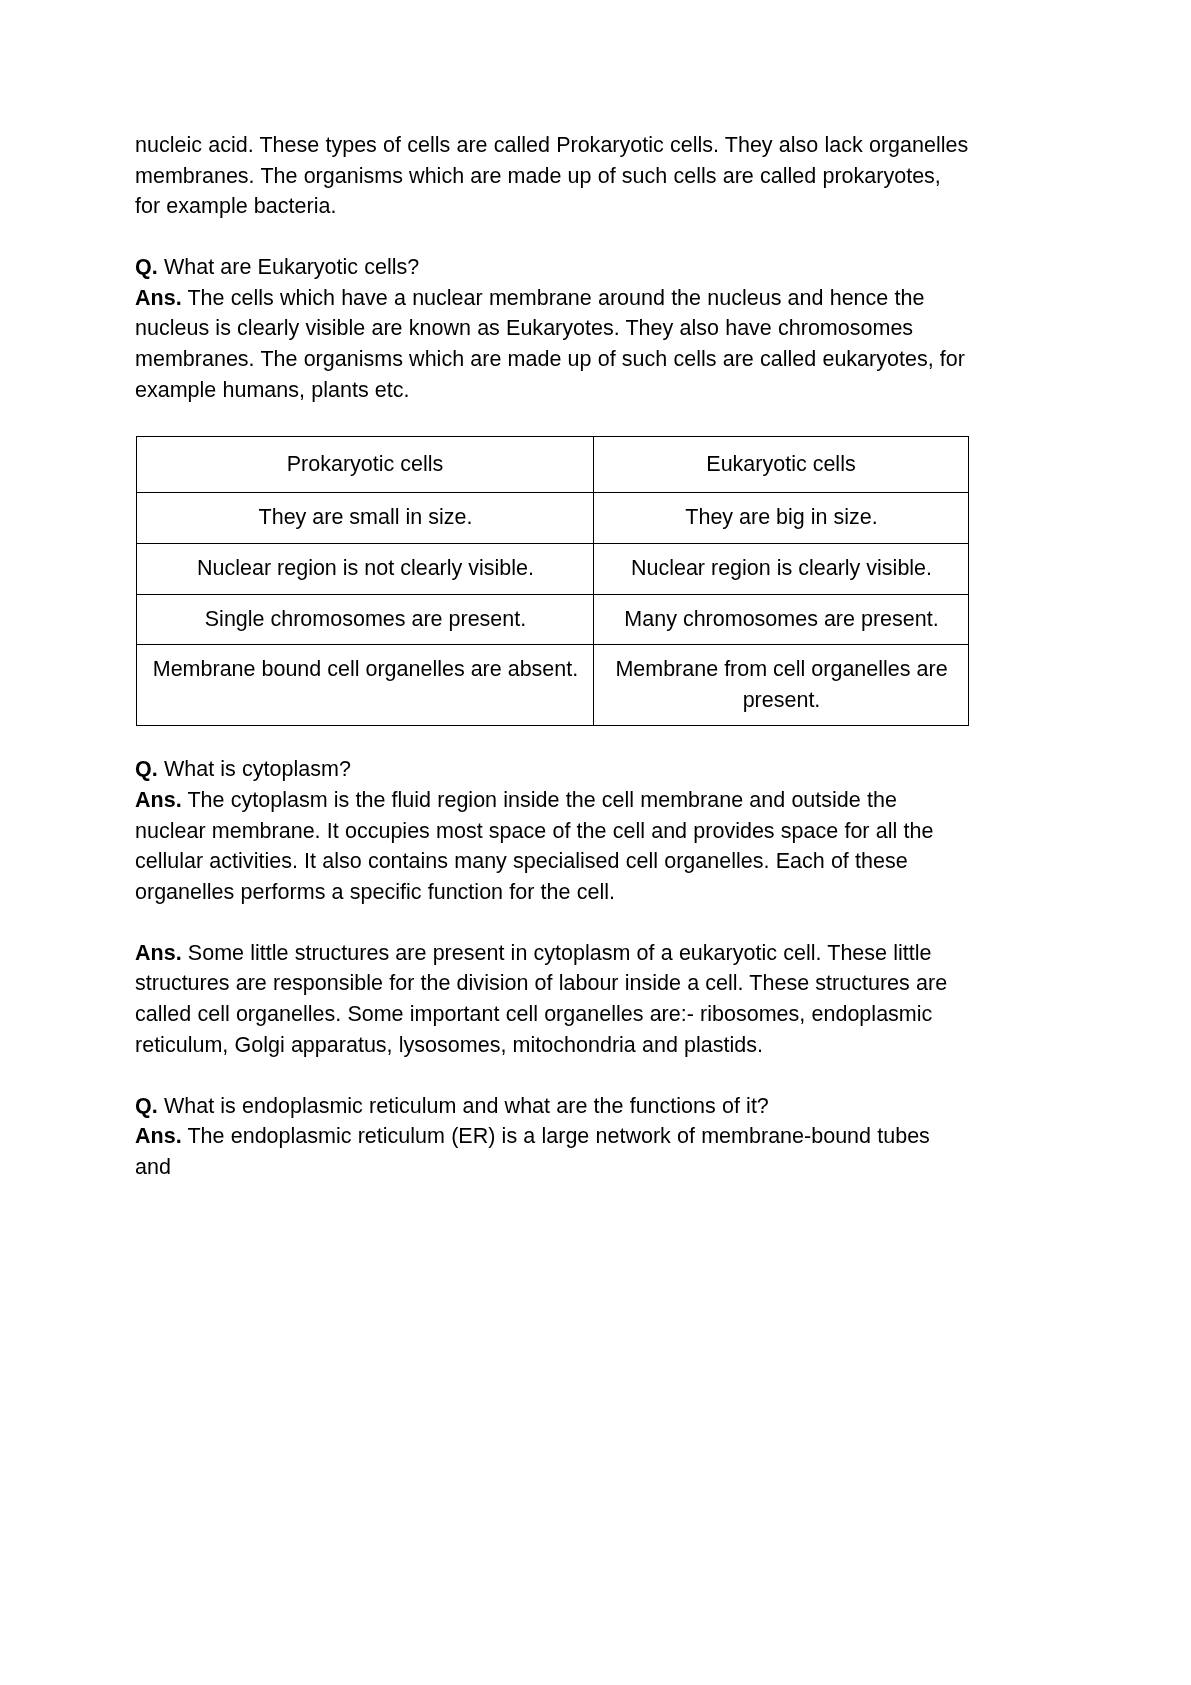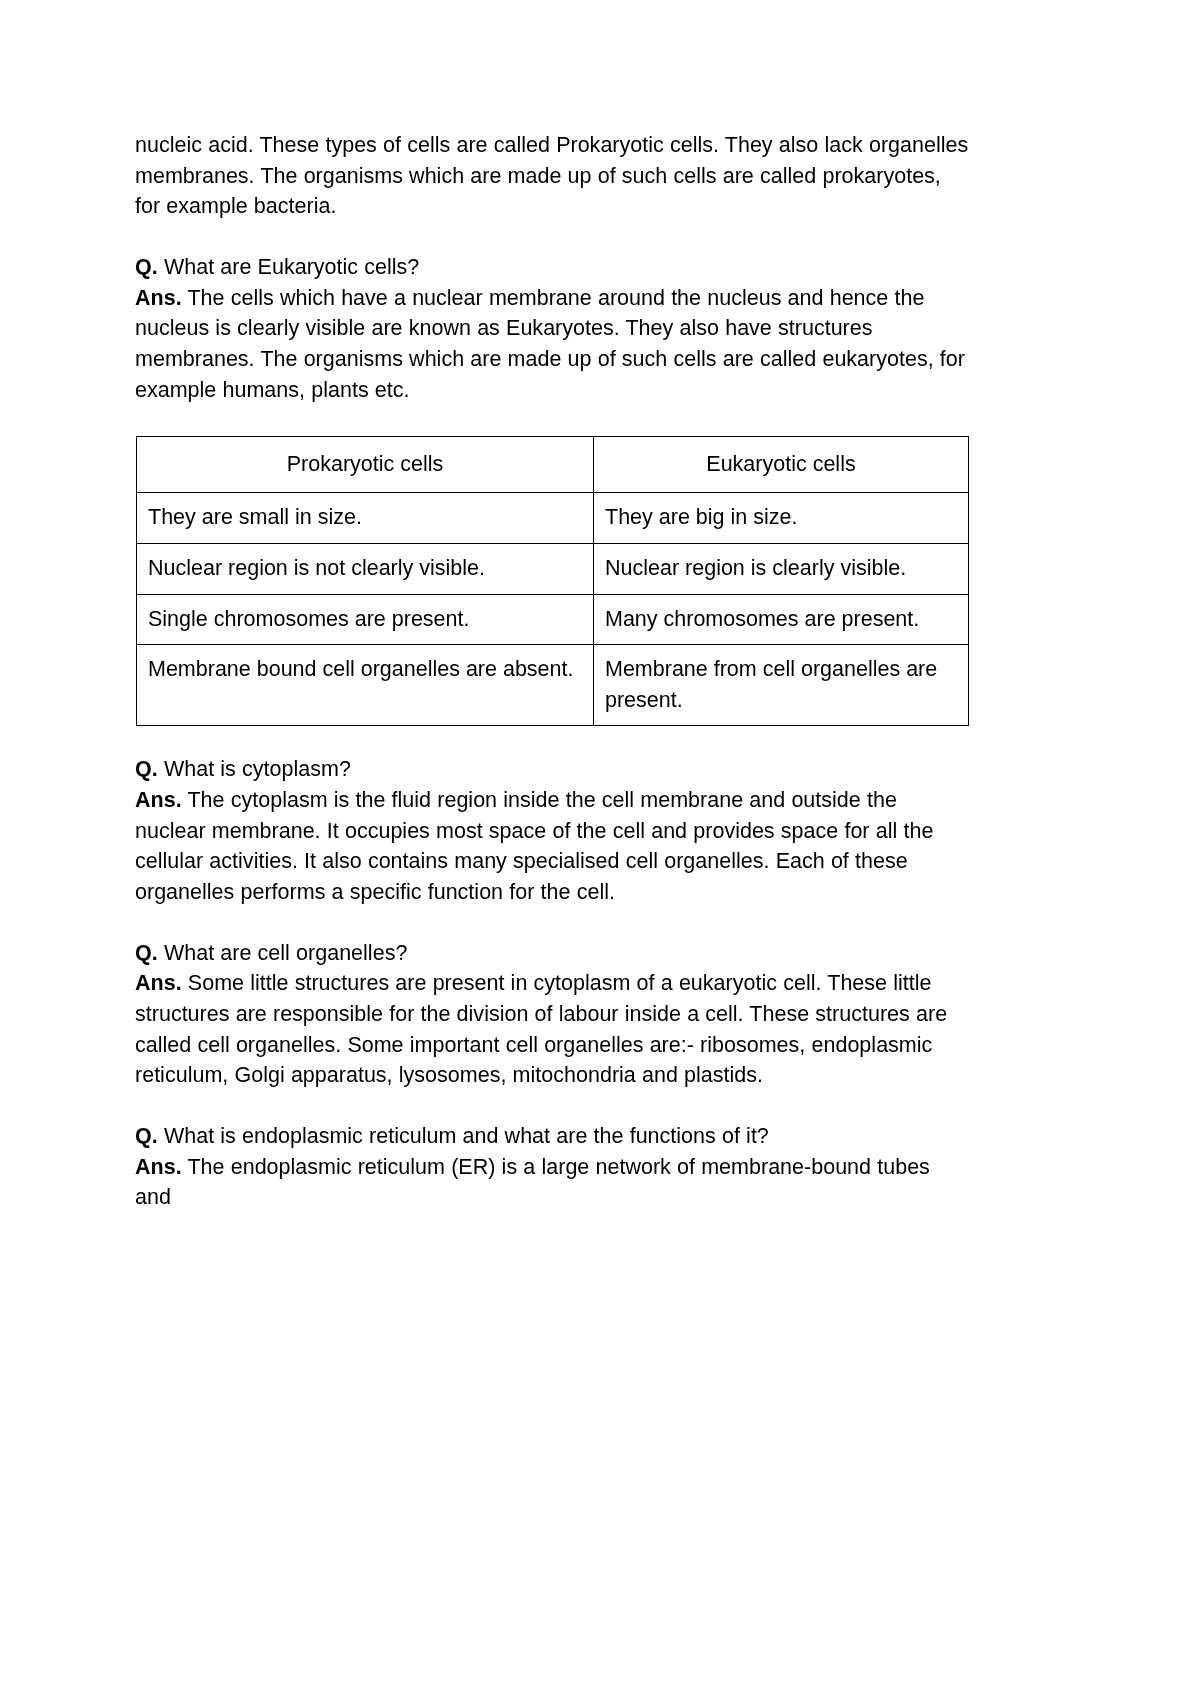--- a/index.html
+++ b/index.html
@@ -61,39 +61,39 @@
     border: 1.6px solid #000000;
     font-size: 21.5px;
     line-height: 30.6px;
     font-weight: normal;
     vertical-align: top;
   }
   table.diff-table th {
     padding: 12px 10px 13px 10px;
   }
   table.diff-table td {
-    text-align: left;
+    text-align: center;
     padding: 9px 10px 10px 11px;
   }
   table.diff-table col.c1 { width: 457px; }
   table.diff-table col.c2 { width: 375px; }
 </style>
 </head>
 <body>
 
 <div class="page">
   <div class="content">
 
     <div class="qa-block">
       <p class="para">nucleic acid. These types of cells are called Prokaryotic cells. They also lack organelles membranes. The organisms which are made up of such cells are called prokaryotes, for example bacteria.</p>
     </div>
 
     <div class="qa-block">
       <p class="para"><span class="lbl-q">Q.</span> <span>What are Eukaryotic cells?</span></p>
-      <p class="para"><span class="lbl-ans">Ans.</span> <span>The cells which have a nuclear membrane around the nucleus and hence the nucleus is clearly visible are known as Eukaryotes. They also have structures membranes. The organisms which are made up of such cells are called eukaryotes, for example humans, plants etc.</span></p>
+      <p class="para"><span class="lbl-ans">Ans.</span> <span>The cells which have a nuclear membrane around the nucleus and hence the nucleus is clearly visible are known as Eukaryotes. They also have chromosomes membranes. The organisms which are made up of such cells are called eukaryotes, for example humans, plants etc.</span></p>
     </div>
 
 
     <table class="diff-table">
       <colgroup>
           <col class="c1">
           <col class="c2">
         </colgroup>
       <thead>
         <tr>
@@ -120,21 +120,20 @@
         </tr>
       </tbody>
     </table>
 
     <div class="qa-block">
       <p class="para"><span class="lbl-q">Q.</span> <span>What is cytoplasm?</span></p>
       <p class="para"><span class="lbl-ans">Ans.</span> <span>The cytoplasm is the fluid region inside the cell membrane and outside the nuclear membrane. It occupies most space of the cell and provides space for all the cellular activities. It also contains many specialised cell organelles. Each of these organelles performs a specific function for the cell.</span></p>
     </div>
 
     <div class="qa-block">
-      <p class="para"><span class="lbl-q">Q.</span> <span>What are cell organelles?</span></p>
       <p class="para"><span class="lbl-ans">Ans.</span> <span>Some little structures are present in cytoplasm of a eukaryotic cell. These little structures are responsible for the division of labour inside a cell. These structures are called cell organelles. Some important cell organelles are:- ribosomes, endoplasmic reticulum, Golgi apparatus, lysosomes, mitochondria and plastids.</span></p>
     </div>
 
     <div class="qa-block">
     </div>
 
     <div class="qa-block">
       <p class="para"><span class="lbl-q">Q.</span> <span>What is endoplasmic reticulum and what are the functions of it?</span></p>
       <p class="para"><span class="lbl-ans">Ans.</span> <span>The endoplasmic reticulum (ER) is a large network of membrane-bound tubes and</span></p>
     </div>

